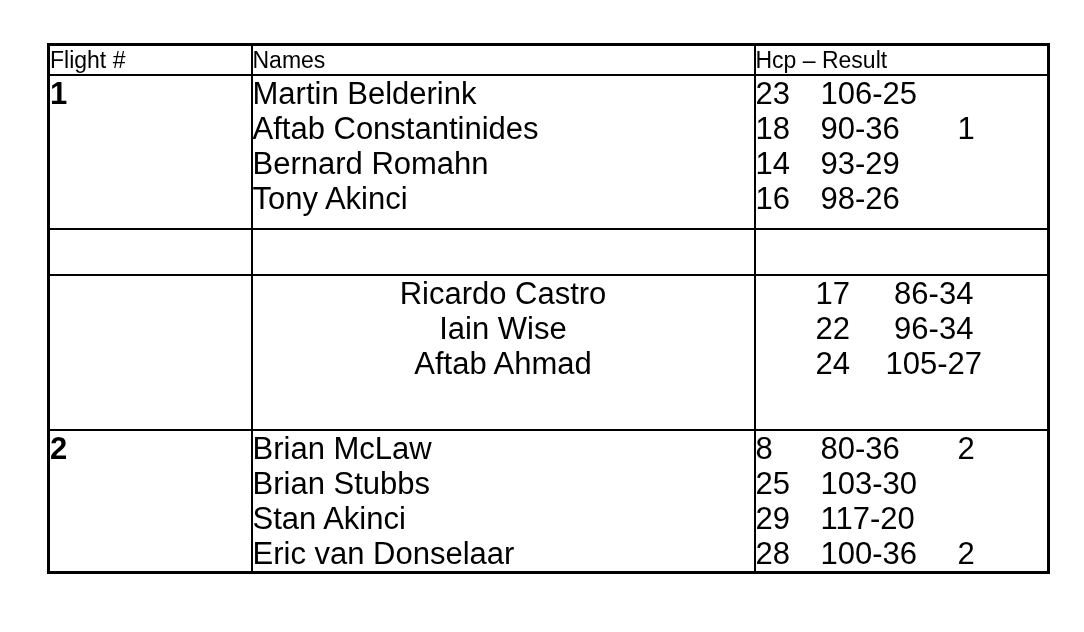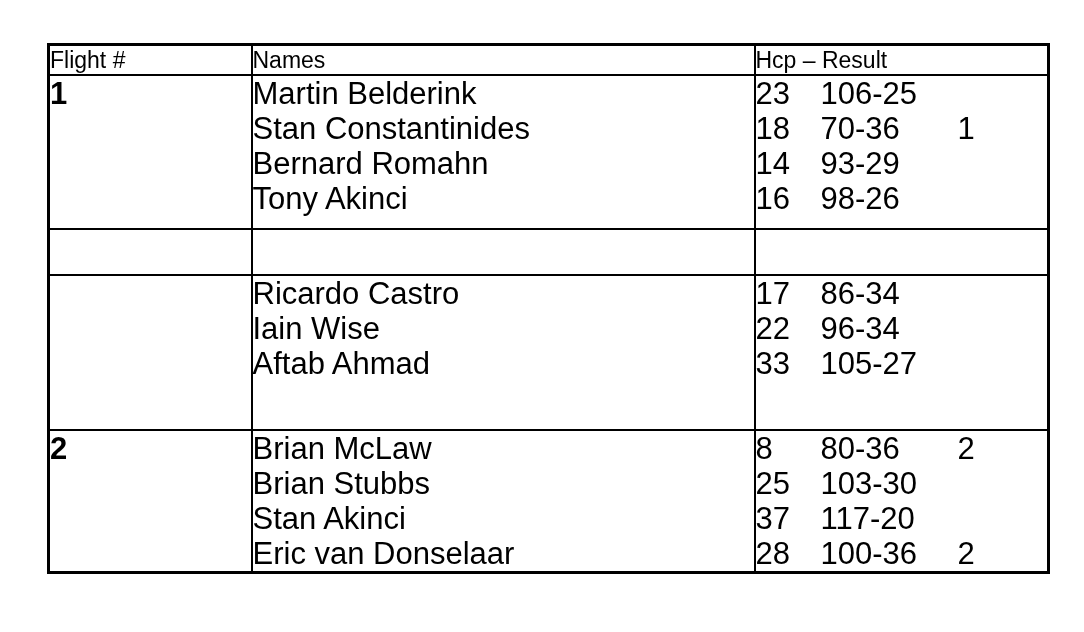--- a/index.html
+++ b/index.html
@@ -38,21 +38,21 @@
     font-size: 23px;
     font-weight: normal;
     text-align: left;
     vertical-align: middle;
     padding-left: 16px;
     line-height: 28px;
   }
   
   tr.r-s1 { height: 154px; }
   tr.r-spacer { height: 46px; }
-  tr.r-s2 { height: 155px; }
+  tr.r-s2 { height: 155px; text-align: center; }
   tr.r-s3 { height: 142px; }
 
   td.flight-cell {
     padding: 6px 0 0 16px;
     font-size: 31px;
     font-weight: bold;
     line-height: 35px;
   }
   td.names-cell {
     padding: 6px 0 0 15px;
@@ -93,30 +93,30 @@
         <th class="hdr">Names</th>
         <th class="hdr">Hcp – Result</th>
       </tr>
     </thead>
     <tbody>
 
       <tr class="r-s1">
         <td class="flight-cell">1</td>
         <td class="names-cell">
           <div class="line">Martin Belderink</div>
-          <div class="line">Stan Constantinides</div>
+          <div class="line">Aftab Constantinides</div>
           <div class="line">Bernard Romahn</div>
           <div class="line">Tony Akinci</div>
         </td>
         <td class="result-cell">
           <div class="line">
             <span class="hcp">23</span><span class="res">106-25</span><span class="mark"></span>
           </div>
           <div class="line">
-            <span class="hcp">18</span><span class="res">70-36</span><span class="mark">1</span>
+            <span class="hcp">18</span><span class="res">90-36</span><span class="mark">1</span>
           </div>
           <div class="line">
             <span class="hcp">14</span><span class="res">93-29</span><span class="mark"></span>
           </div>
           <div class="line">
             <span class="hcp">16</span><span class="res">98-26</span><span class="mark"></span>
           </div>
         </td>
       </tr>
 
@@ -134,42 +134,42 @@
           <div class="line">Aftab Ahmad</div>
         </td>
         <td class="result-cell">
           <div class="line">
             <span class="hcp">17</span><span class="res">86-34</span><span class="mark"></span>
           </div>
           <div class="line">
             <span class="hcp">22</span><span class="res">96-34</span><span class="mark"></span>
           </div>
           <div class="line">
-            <span class="hcp">33</span><span class="res">105-27</span><span class="mark"></span>
+            <span class="hcp">24</span><span class="res">105-27</span><span class="mark"></span>
           </div>
         </td>
       </tr>
 
       <tr class="r-s3">
         <td class="flight-cell">2</td>
         <td class="names-cell">
           <div class="line">Brian McLaw</div>
           <div class="line">Brian Stubbs</div>
           <div class="line">Stan Akinci</div>
           <div class="line">Eric van Donselaar</div>
         </td>
         <td class="result-cell">
           <div class="line">
             <span class="hcp">8</span><span class="res">80-36</span><span class="mark">2</span>
           </div>
           <div class="line">
             <span class="hcp">25</span><span class="res">103-30</span><span class="mark"></span>
           </div>
           <div class="line">
-            <span class="hcp">37</span><span class="res">117-20</span><span class="mark"></span>
+            <span class="hcp">29</span><span class="res">117-20</span><span class="mark"></span>
           </div>
           <div class="line">
             <span class="hcp">28</span><span class="res">100-36</span><span class="mark">2</span>
           </div>
         </td>
       </tr>
     </tbody>
   </table>
 </div>
 

